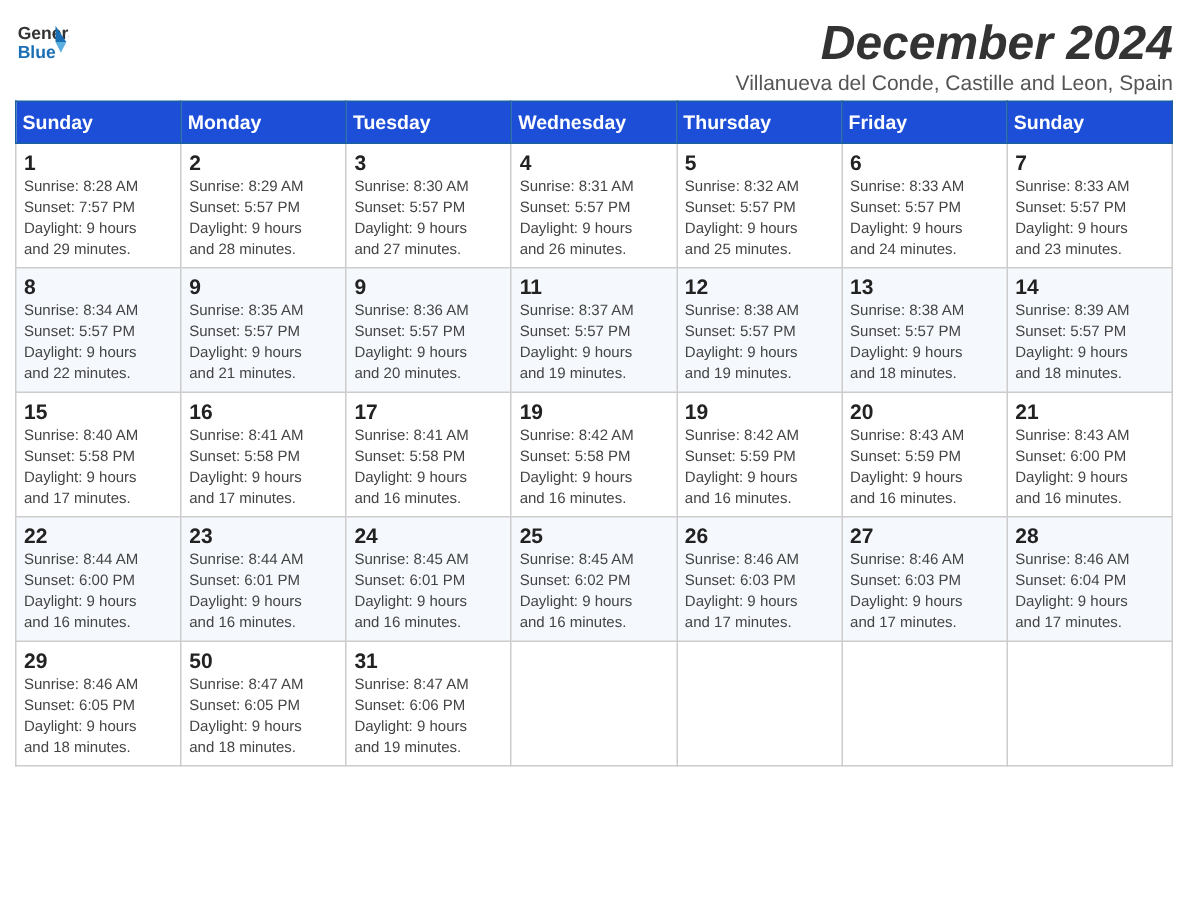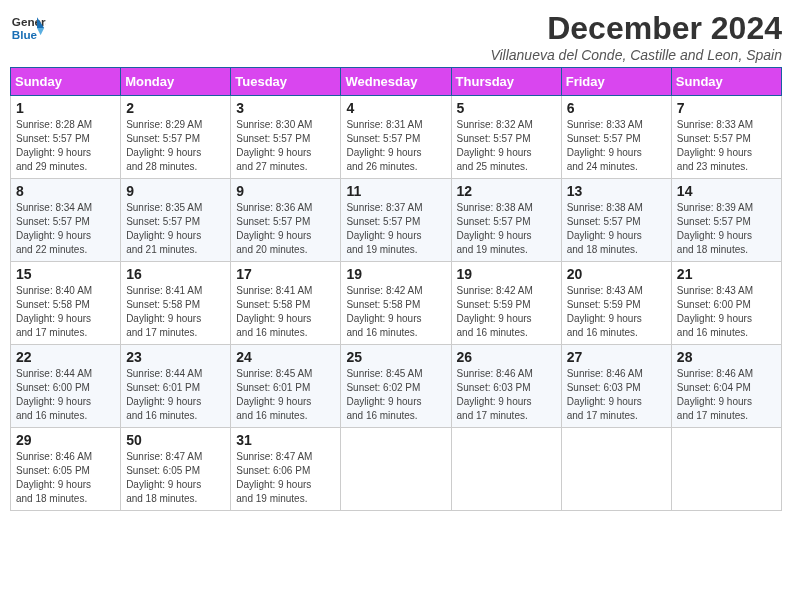--- a/index.html
+++ b/index.html
@@ -25,33 +25,33 @@
       width: 36px;
       height: 36px;
     }
     .title-area {
       text-align: right;
     }
     .month-title {
       font-size: 32px;
       font-weight: bold;
       color: #333;
+      font-style: italic;
     }
     .location-title {
       font-size: 14px;
       color: #555;
-      font-style: italic;
     }
     .calendar-table {
       width: 100%;
       border-collapse: collapse;
       font-size: 10.5px;
     }
     .calendar-table th {
-      background: #d946ef;
+      background: #1d4ed8;
       color: #fff;
       padding: 6px 4px;
       text-align: left;
       font-size: 13px;
       font-weight: bold;
       border: 1px solid #1a5fa0;
     }
     .calendar-table td {
       vertical-align: top;
       padding: 4px 5px;
@@ -107,21 +107,21 @@
         <th>Thursday</th>
         <th>Friday</th>
         <th>Sunday</th>
       </tr>
   </thead>
   <tbody id="calendar-body">
   <tr>
         <td>
           <span class="day-number">1</span>
           <div class="day-info" style="white-space: pre-line;">Sunrise: 8:28 AM
-Sunset: 5:57 PM
+Sunset: 7:57 PM
 Daylight: 9 hours
 and 29 minutes.</div>
         </td>
         <td>
           <span class="day-number">2</span>
           <div class="day-info" style="white-space: pre-line;">Sunrise: 8:29 AM
 Sunset: 5:57 PM
 Daylight: 9 hours
 and 28 minutes.</div>
         </td>

